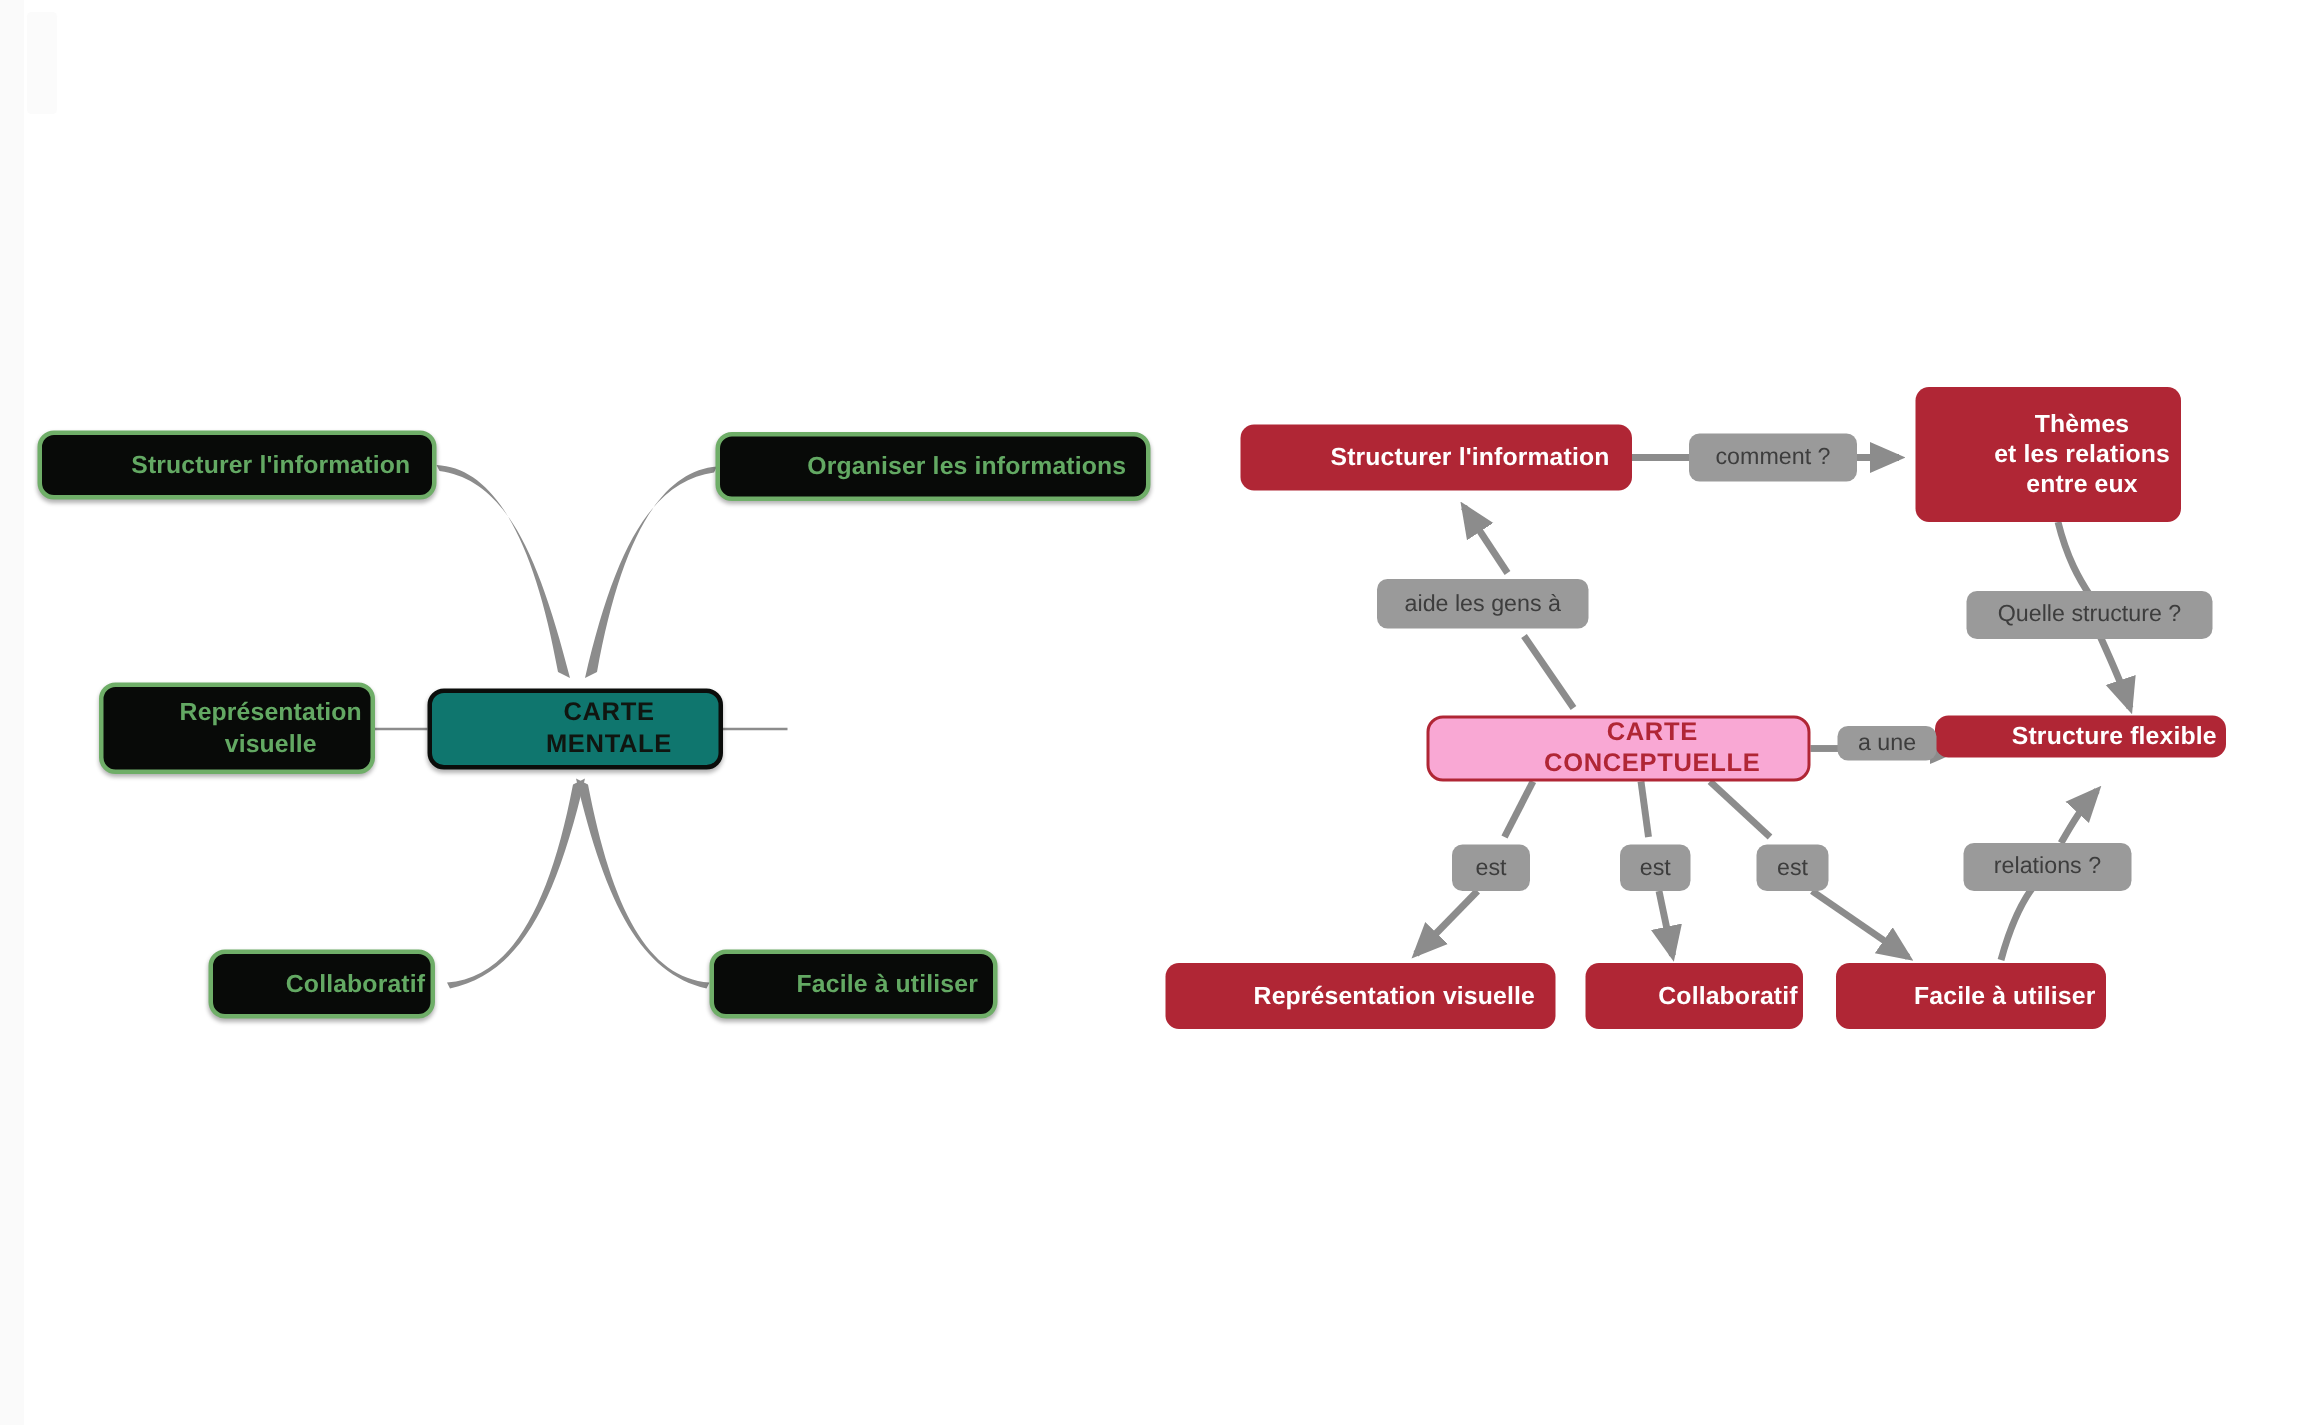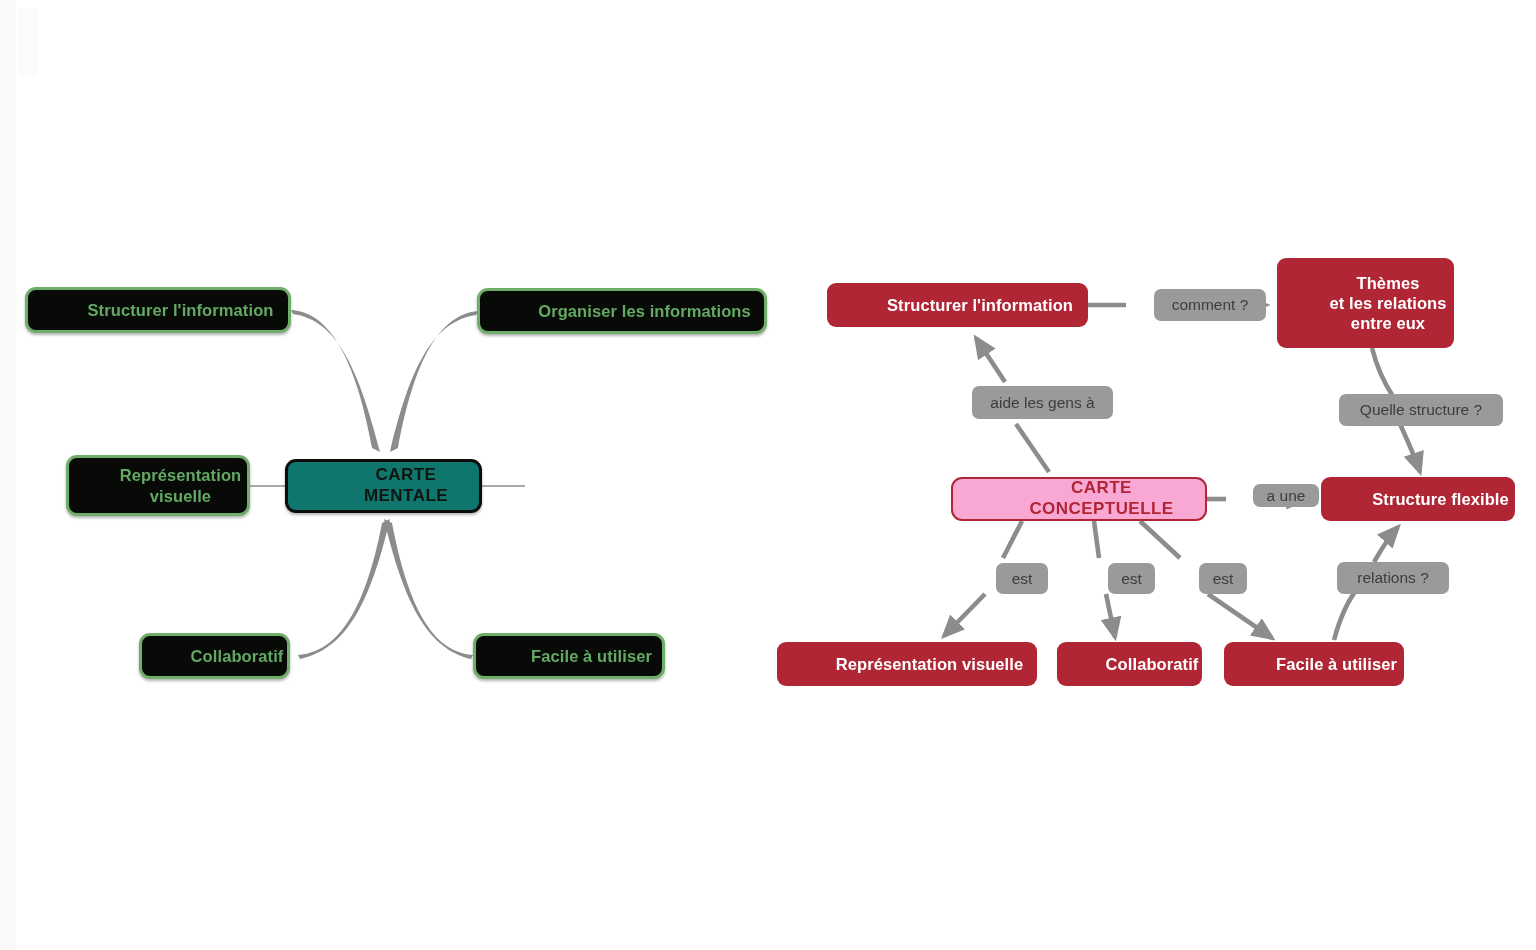--- a/index.html
+++ b/index.html
@@ -89,21 +89,20 @@
     background: #9a9a9a;
     color: #3d3d3d;
     border-radius: 7px;
     font-size: 15.5px;
     font-weight: normal;
     display: flex;
     align-items: center;
     justify-content: center;
     text-align: center;
     white-space: nowrap;
-    margin-left: 28px;
   }
 
   
   .bg-strip {
     position: absolute;
     background: #fafafa;
   }
   .bg-block {
     position: absolute;
     background: #fbfbfb;
@@ -187,31 +186,31 @@
   </svg>
 
   <div class="node cm-node" style="left:827px; top:283px; width:261px; height:44px;">Structurer l'information</div>
 
   <div class="node cm-node" style="left:1277px; top:258px; width:177px; height:90px;">Thèmes
 et les relations
 entre eux</div>
 
   <div class="node cm-root" style="left:951px; top:477px; width:256px; height:44px;">CARTE CONCEPTUELLE</div>
 
-  <div class="node cm-node" style="left:1321px; top:477px; width:194px; height:44px;text-align:right;">Structure flexible</div>
+  <div class="node cm-node" style="left:1290px; top:477px; width:194px; height:28px;text-align:right;">Structure flexible</div>
 
   <div class="node cm-node" style="left:777px; top:642px; width:260px; height:44px;">Représentation visuelle</div>
 
   <div class="node cm-node" style="left:1057px; top:642px; width:145px; height:44px;">Collaboratif</div>
 
   <div class="node cm-node" style="left:1224px; top:642px; width:180px; height:44px;">Facile à utiliser</div>
 
   <div class="cm-label" style="left:1126px; top:289px; width:112px; height:32px;">comment ?</div>
 
-  <div class="cm-label" style="left:944px; top:386px; width:141px; height:33px;">aide les gens à</div>
+  <div class="cm-label" style="left:918px; top:386px; width:141px; height:33px;">aide les gens à</div>
 
   <div class="cm-label" style="left:1311px; top:394px; width:164px; height:32px;">Quelle structure ?</div>
 
   <div class="cm-label" style="left:1225px; top:484px; width:66px; height:23px;">a une</div>
 
   <div class="cm-label" style="left:968px; top:563px; width:52px; height:31px;">est</div>
 
   <div class="cm-label" style="left:1080px; top:563px; width:47px; height:31px;">est</div>
 
   <div class="cm-label" style="left:1171px; top:563px; width:48px; height:31px;">est</div>

